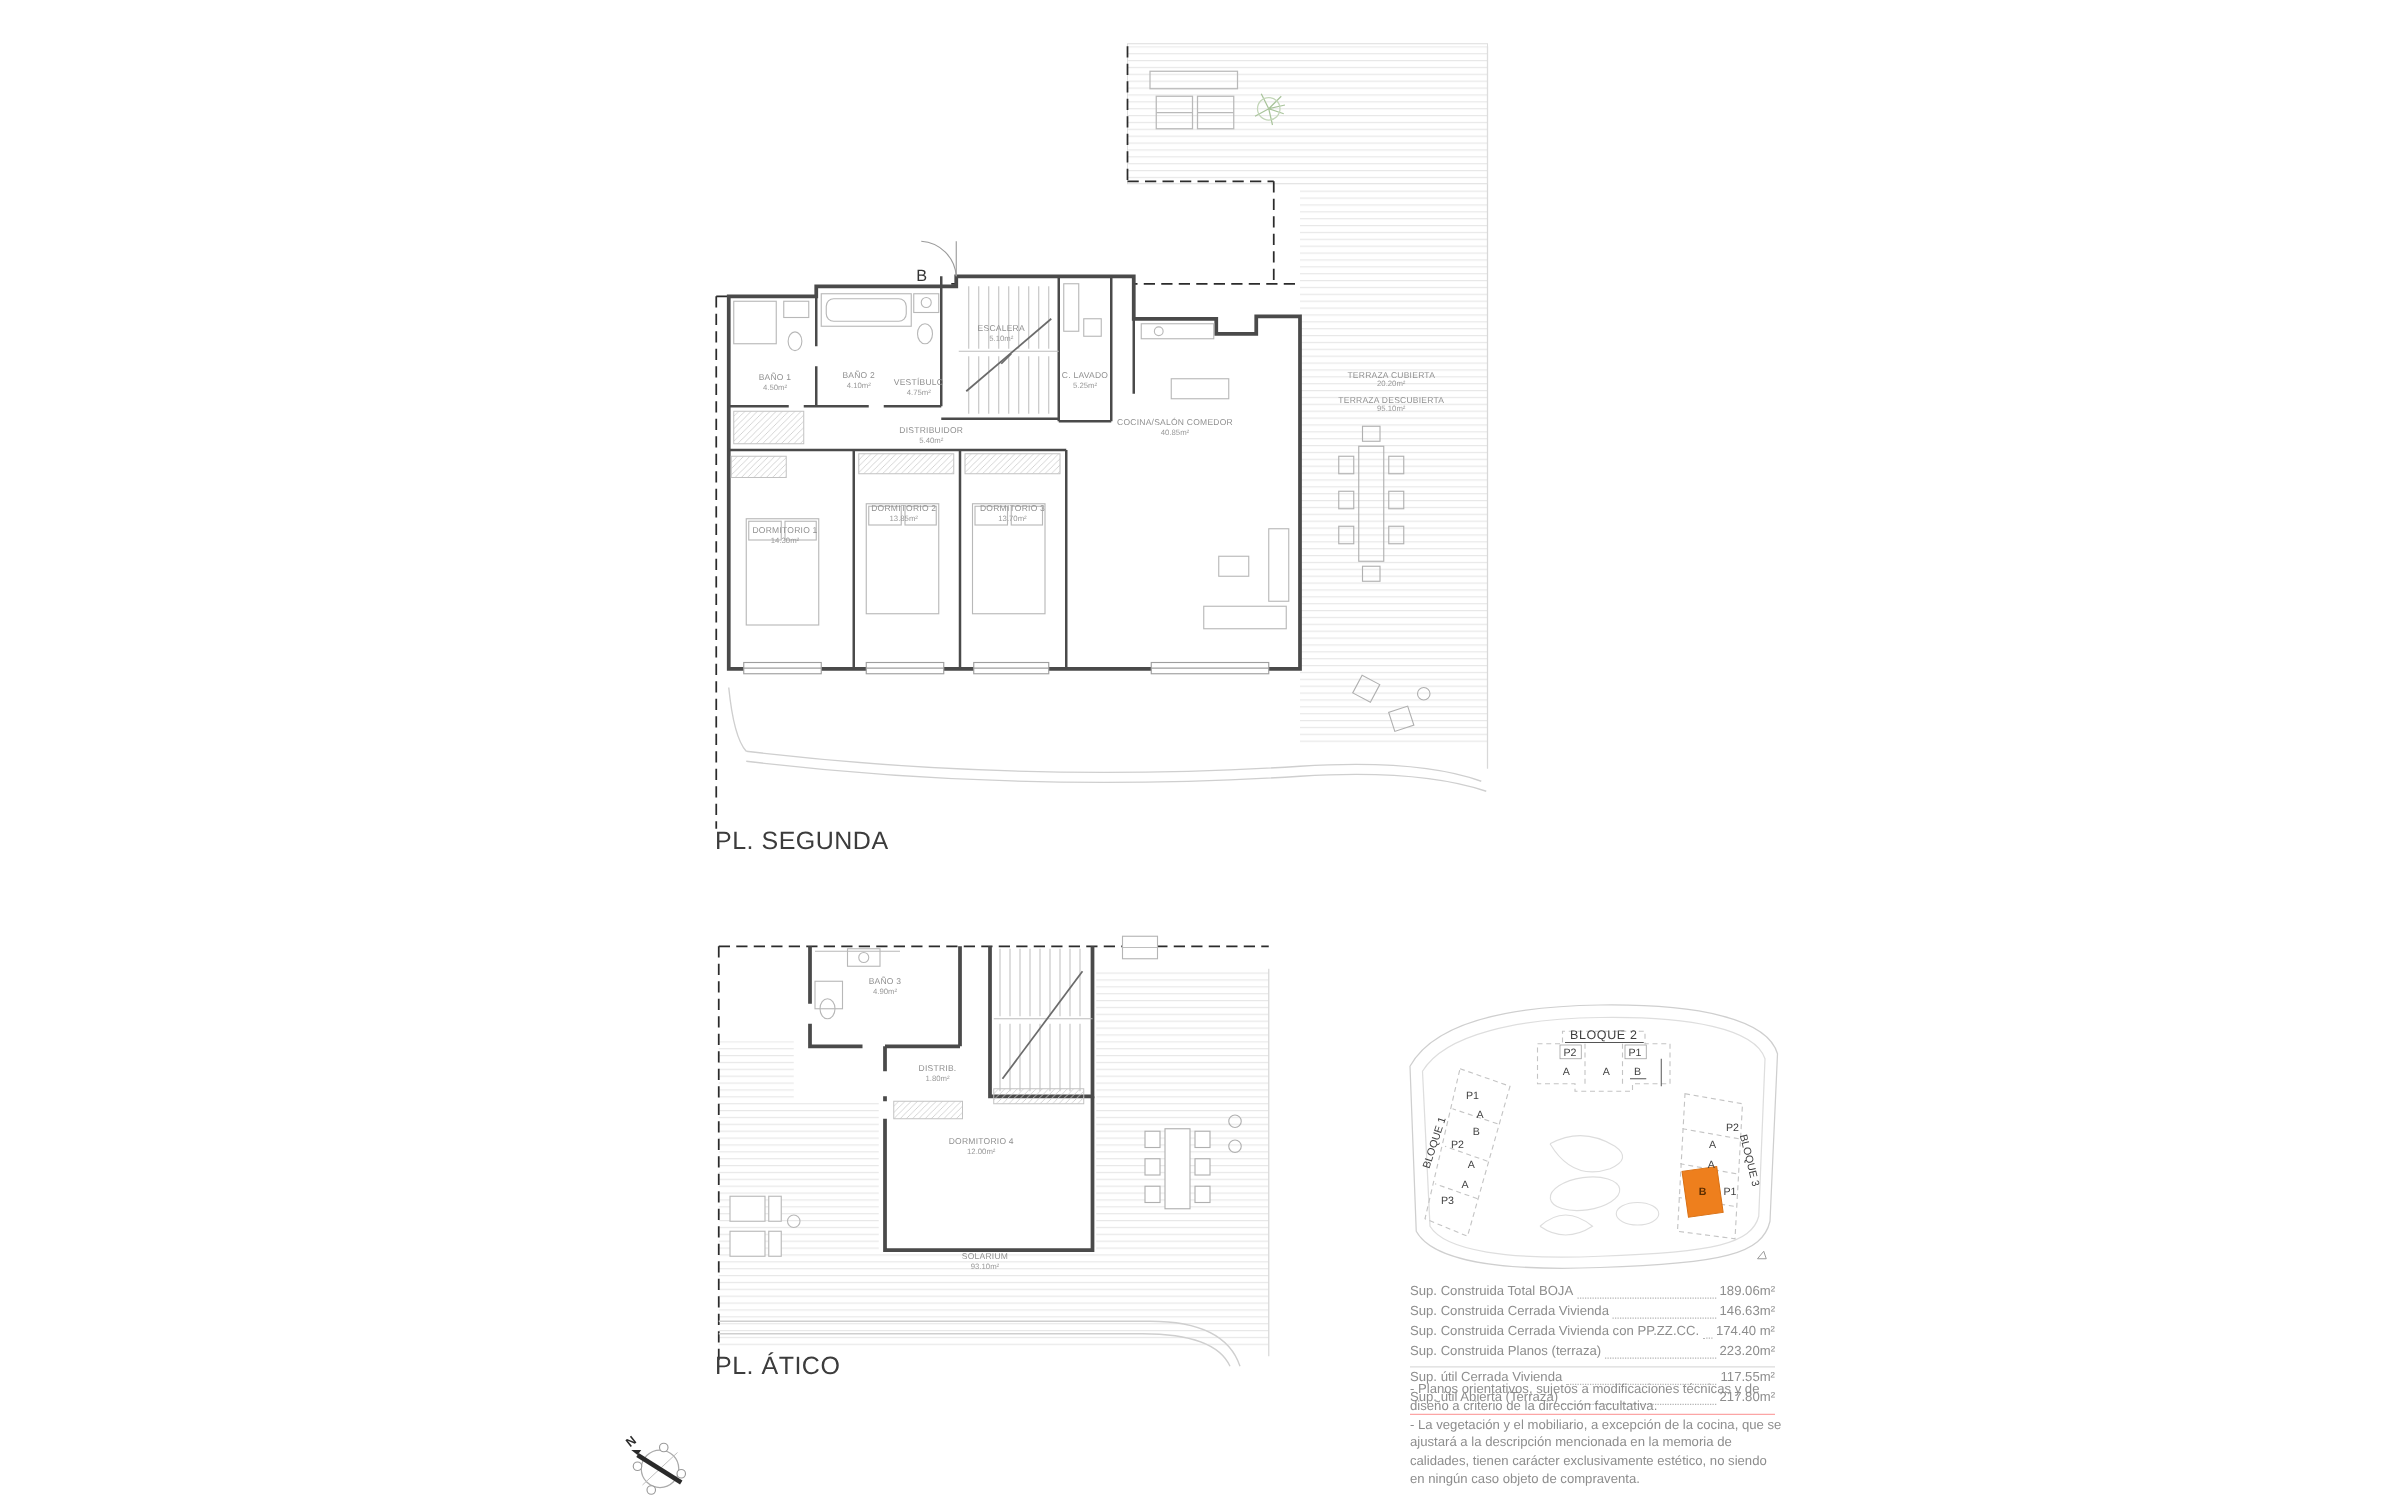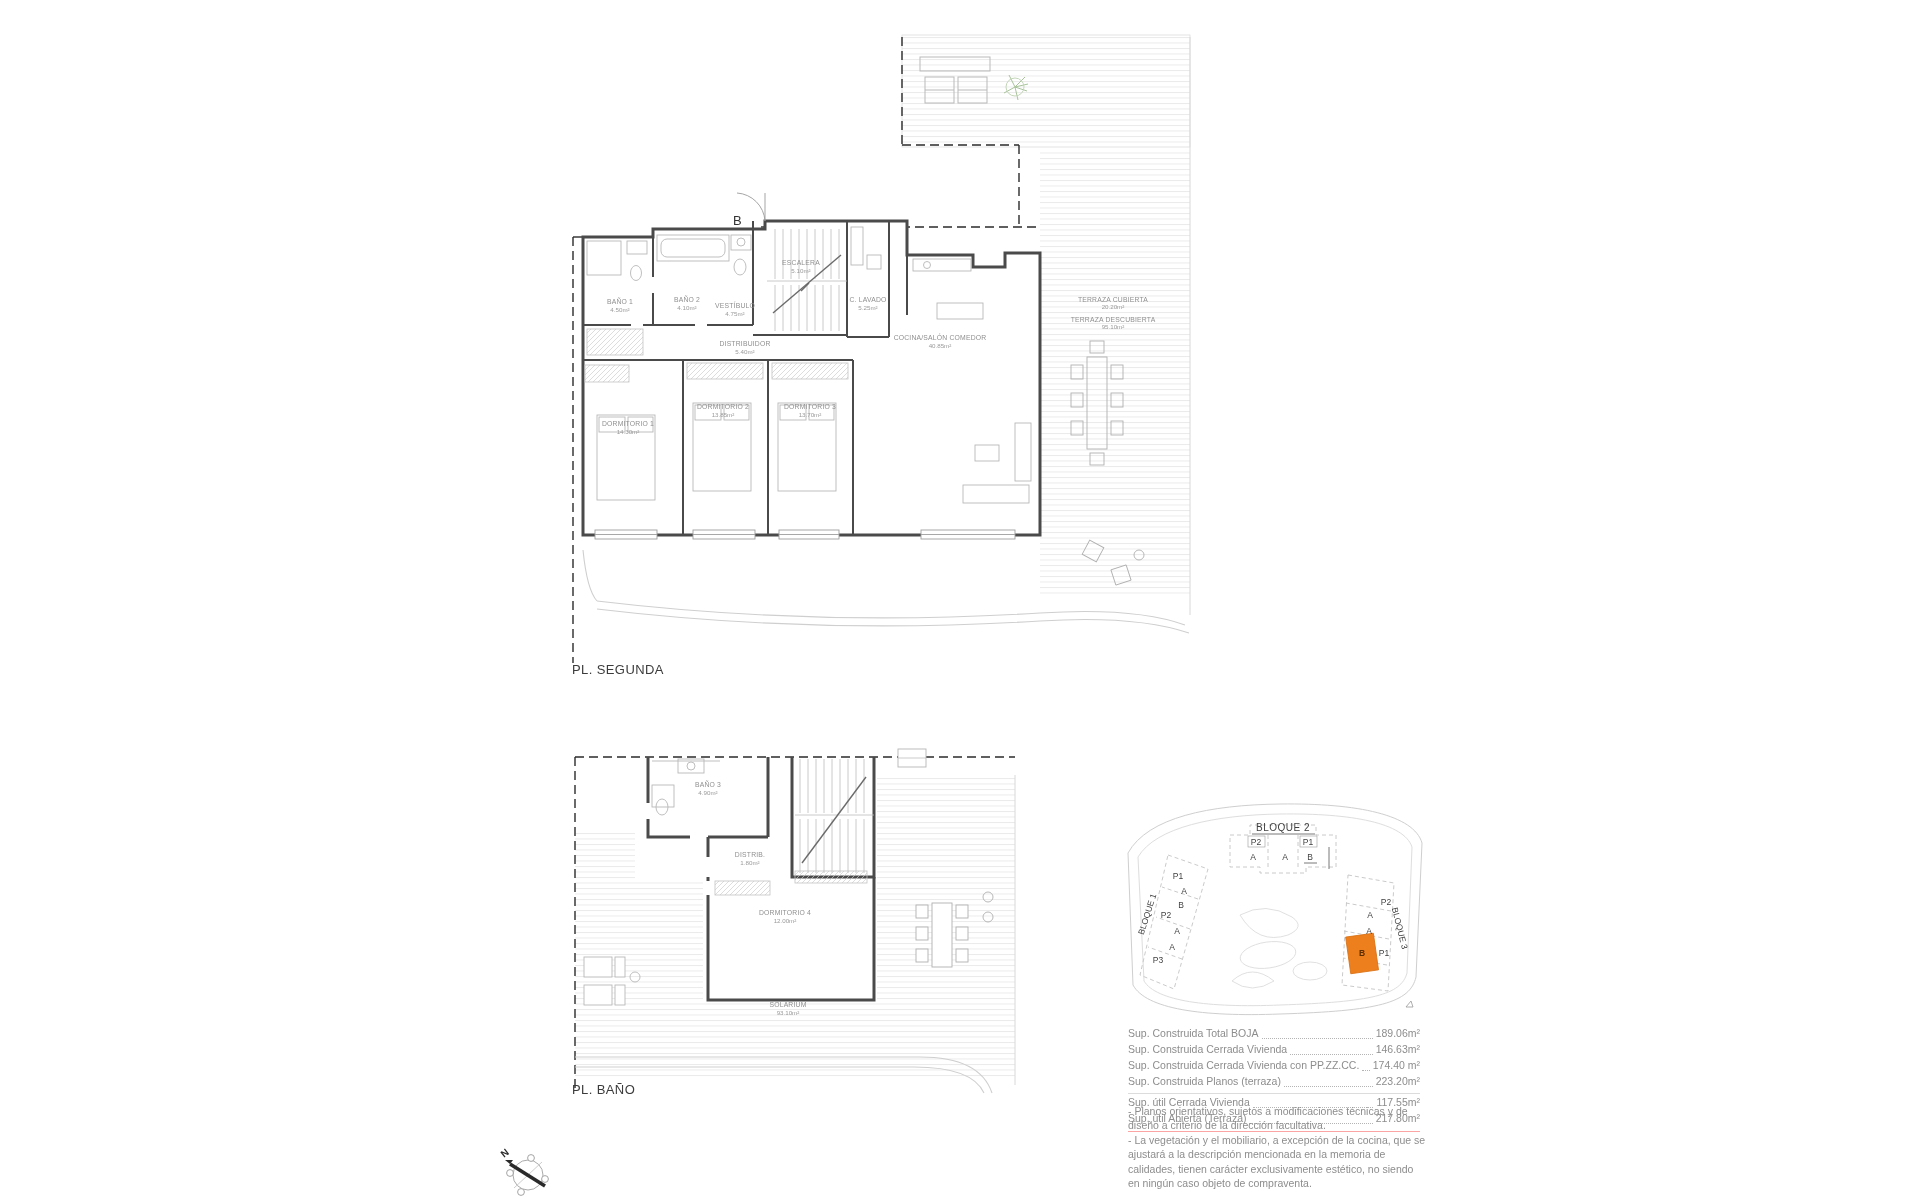--- a/index.html
+++ b/index.html
@@ -1,19 +1,19 @@
 <!DOCTYPE html>
 <html><head>
 <meta charset="utf-8">
 <style>
   html,body{margin:0;padding:0;background:#ffffff;}
   #canvas{position:relative;width:1920px;height:1200px;background:#ffffff;overflow:hidden;
           font-family:"Liberation Sans", sans-serif;}
   .abs{position:absolute;}
-  .plan-title{position:absolute;font-size:13px;color:#3c3c3c;letter-spacing:0.4px;}
+  .plan-title{position:absolute;font-size:20px;color:#3c3c3c;letter-spacing:0.4px;}
   svg text{font-family:"Liberation Sans", sans-serif;}
   .rm{font-size:6.8px;fill:#8f8f8f;text-anchor:middle;letter-spacing:0.2px;}
   .ra{font-size:6.2px;fill:#9a9a9a;text-anchor:middle;}
   .unitB{font-size:13px;fill:#333;}
   .sp-big{font-size:10px;fill:#3f3f3f;text-anchor:middle;letter-spacing:0.5px;}
   .sp-sm{font-size:8.5px;fill:#3f3f3f;text-anchor:middle;}
   .sp-orange-b{font-size:8.5px;fill:#5b2d00;text-anchor:middle;font-weight:bold;}
   .areas-table{position:absolute;left:1128px;top:1026px;width:292px;border-bottom:1px solid #fca5a5;padding-bottom:4px;}
   .trow{display:flex;align-items:flex-end;font-size:10.5px;color:#8d8d8d;line-height:1.52;}
   .trow .tl{white-space:nowrap;}
@@ -279,21 +279,21 @@
     <text x="168" y="42" class="rm">BAÑO 3</text>
     <text x="168" y="50" class="ra">4.90m²</text>
     <text x="210" y="112" class="rm">DISTRIB.</text>
     <text x="210" y="120" class="ra">1.80m²</text>
     <text x="245" y="170" class="rm">DORMITORIO 4</text>
     <text x="245" y="178" class="ra">12.00m²</text>
     <text x="248" y="262" class="rm">SOLARIUM</text>
     <text x="248" y="270" class="ra">93.10m²</text>
   </svg>
 
-  <div class="plan-title" style="left:572px;top:1082px">PL. BAÑO</div>
+  <div class="plan-title" style="left:572px;top:1082px">PL. ÁTICO</div>
 
   <svg class="abs" style="left:1120px;top:795px" width="310" height="230" viewBox="0 0 310 230">
 
     <g stroke="#cfcfcf" stroke-width="1" fill="none">
       <path d="M8,58 C28,22 90,10 160,9 C238,8 294,20 302,48 L296,182 C290,208 258,216 160,219 C82,222 26,214 13,190 Z"></path>
       <path d="M18,62 C36,32 95,20 160,19 C232,18 284,28 292,52 L287,178 C281,200 252,207 160,210 C88,213 36,206 24,186 Z" stroke="#dedede"></path>
     </g>
 
     <g stroke="#dddddd" stroke-width="0.9" fill="none">
       <ellipse cx="148" cy="160" rx="28" ry="13" transform="rotate(-8 148 160)"></ellipse>

